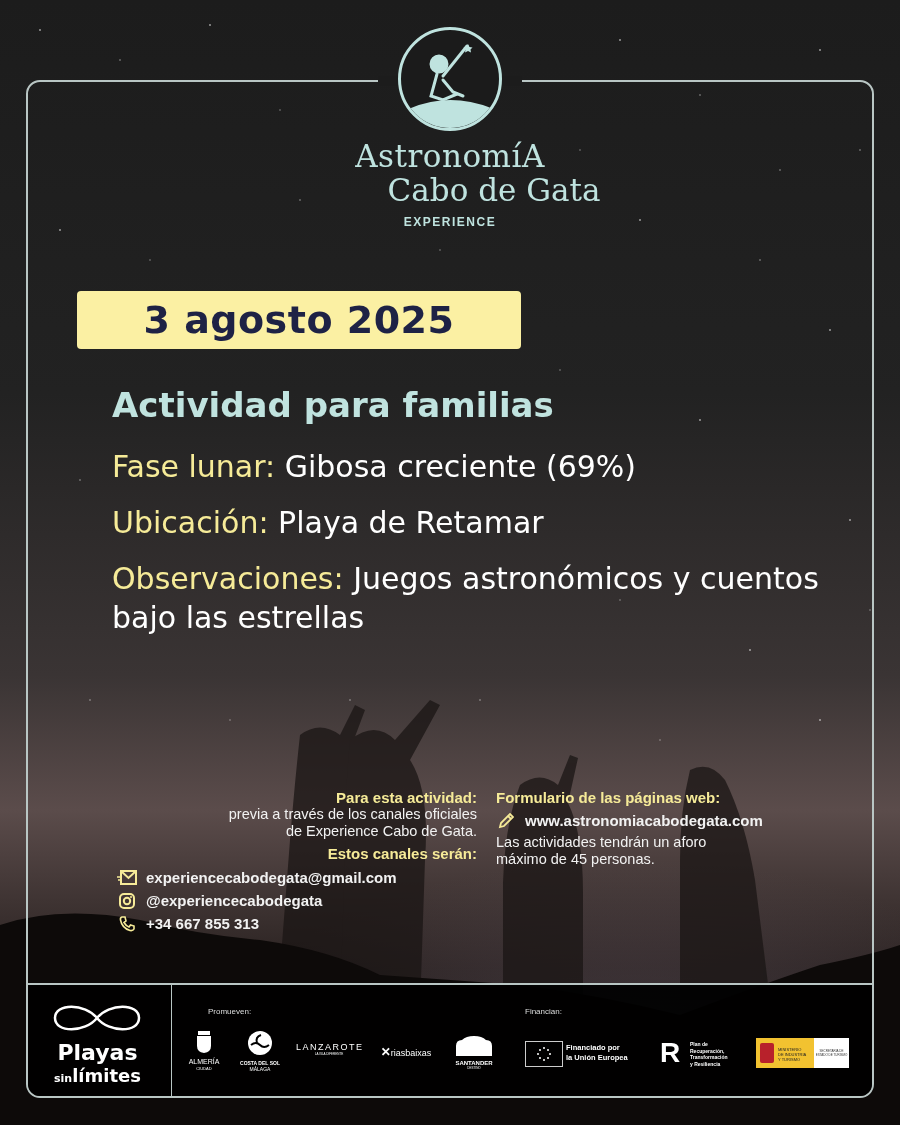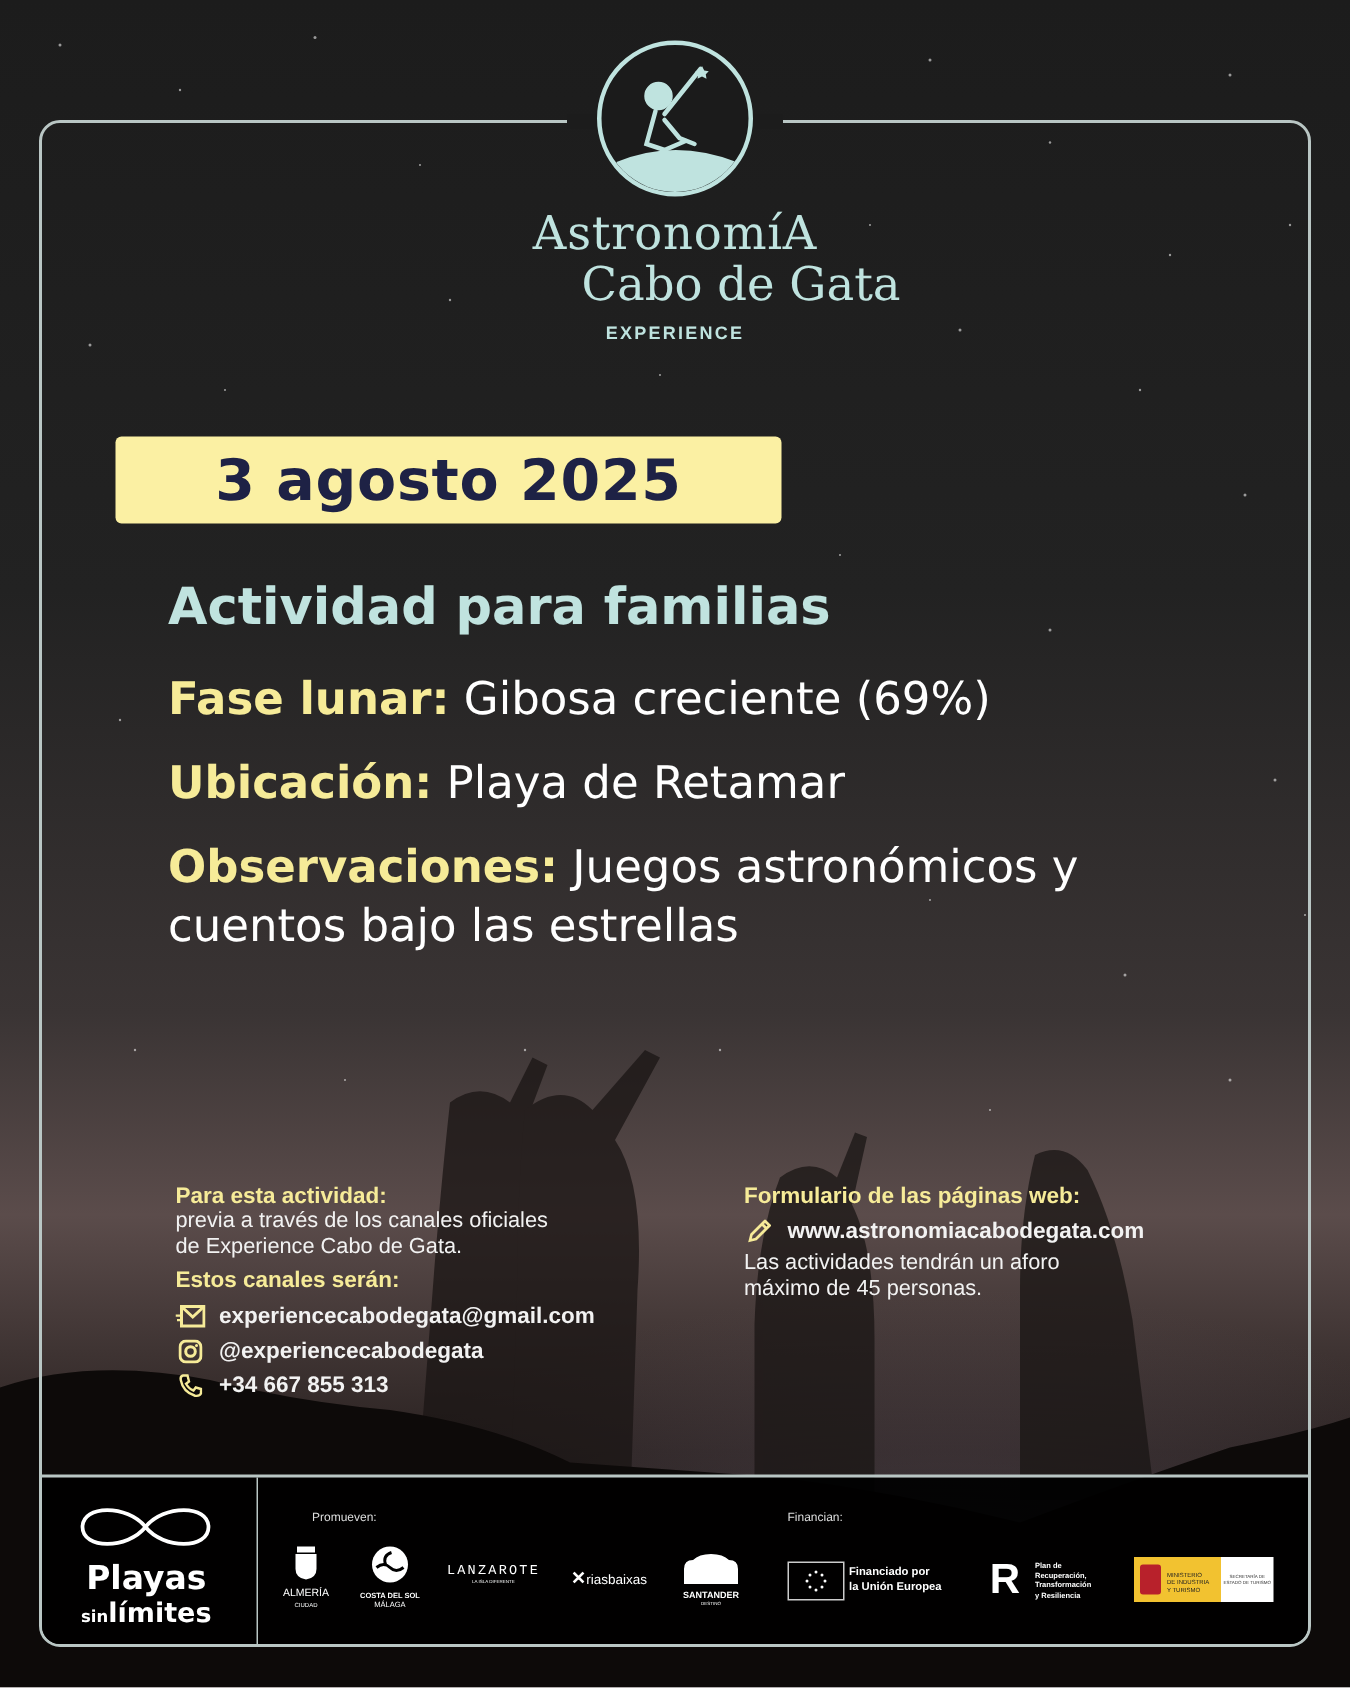--- a/index.html
+++ b/index.html
@@ -28,27 +28,27 @@
   .brand-2 { top:172px; font-family:"DejaVu Serif", serif; font-size:31px;padding-left:44px; }
   .brand-3 { top:215px; font-family:"Liberation Sans", sans-serif; font-size:12px; letter-spacing:1.5px; font-weight:bold; }
   .date-badge {
     position:absolute; left:77px; top:291px; width:444px; height:58px; background:#fbf0a3;
     border-radius:4px; color:#1e2245; font-family:"DejaVu Sans", sans-serif; font-weight:bold;
     font-size:38px; line-height:58px; text-align:center; letter-spacing:0.5px;
   }
   .main-text { position:absolute; left:112px; font-family:"DejaVu Sans", sans-serif; }
   .activity-title { top:385px; font-size:34px; font-weight:bold; color:#c0e3df; }
   .info-line { font-size:30px; color:#ffffff; line-height:40px; }
-  .info-line .lbl { color:#f6eb98; font-weight:bold; }
+  .info-line .lbl { color:#f6eb98; font-weight:normal; }
   .l1 { top:447px; }
   .l2 { top:503px; }
   .l3 { top:559px; width:720px; line-height:39px; }
   .small { position:absolute; font-family:"Liberation Sans", sans-serif; color:#f2f2f2; font-size:14.5px; line-height:17px; }
   .small .hdr { color:#f6eb98; font-weight:bold; font-size:15px; }
-  .left-block { left:117px; top:789px; width:360px; }
+  .left-block { left:117px; top:789px; width:360px;text-align:right; }
   .right-block { left:496px; top:789px; width:360px; }
   .contact { display:flex; align-items:center; height:23px; font-weight:bold; font-size:15px; }
   .contact .ic { width:20px; height:18px; margin-right:9px; display:inline-flex; align-items:center; justify-content:center; }
   .footer-line { position:absolute; left:27px; top:983px; width:846px; height:2px; background:#b9c6c4; }
   .footer-bg { position:absolute; left:28px; top:985px; width:844px; height:111px; background:rgba(0,0,0,0.92); border-radius:0 0 12px 12px; }
   .footer-div { position:absolute; left:171px; top:985px; width:1px; height:111px; background:#b9c6c4; }
   .playas { position:absolute; left:40px; top:998px; width:115px; color:#fff; text-align:center; font-family:"DejaVu Sans", sans-serif; }
   .playas .p1 { position:absolute; left:0; top:42px; width:115px; font-size:22px; font-weight:bold; }
   .playas .p2 { position:absolute; left:0; top:67px; width:115px; font-size:18px; font-weight:bold; }
   .ft-label { position:absolute; color:#ddd; font-family:"Liberation Sans", sans-serif; font-size:8px; }
@@ -219,21 +219,21 @@
   <div class="logo" style="left:238px;top:1030px;width:44px;">
     <svg width="26" height="26" viewBox="0 0 26 26">
         <circle cx="13" cy="13" r="12" fill="#fff"></circle>
         <path d="M4 15 q5 -4 9 0 t9 0" stroke="#000" stroke-width="2" fill="none"></path>
         <path d="M14 5 q-6 2 -4 8" stroke="#000" stroke-width="2" fill="none"></path>
       </svg>
     <div style="font-size:5px;font-weight:bold;">COSTA DEL SOL</div>
     <div style="font-size:5px;">MÁLAGA</div>
   </div>
   <div class="logo" style="left:296px;top:1042px;width:66px;">
-    <div style="font-size:9px;letter-spacing:1.5px;font-family:Liberation Mono, monospace;">LANZAROTE</div>
+    <div style="font-size:9px;letter-spacing:1.5px;">LANZAROTE</div>
     <div style="font-size:3px;">LA ISLA DIFERENTE</div>
   </div>
   <div class="logo" style="left:375px;top:1045px;width:62px;font-size:9px;">
     <span style="font-weight:bold;font-size:12px;">✕</span><span>riasbaixas</span>
   </div>
   <div class="logo" style="left:451px;top:1036px;width:46px;">
     <svg width="40" height="20" viewBox="0 0 40 20">
         <path d="M2 20 V10 q0-6 6-6 q4-4 12-4 q8 0 12 4 q6 0 6 6 V20z" fill="#fff"></path>
       </svg>
     <div style="font-size:6px;font-weight:bold;">SANTANDER</div>

